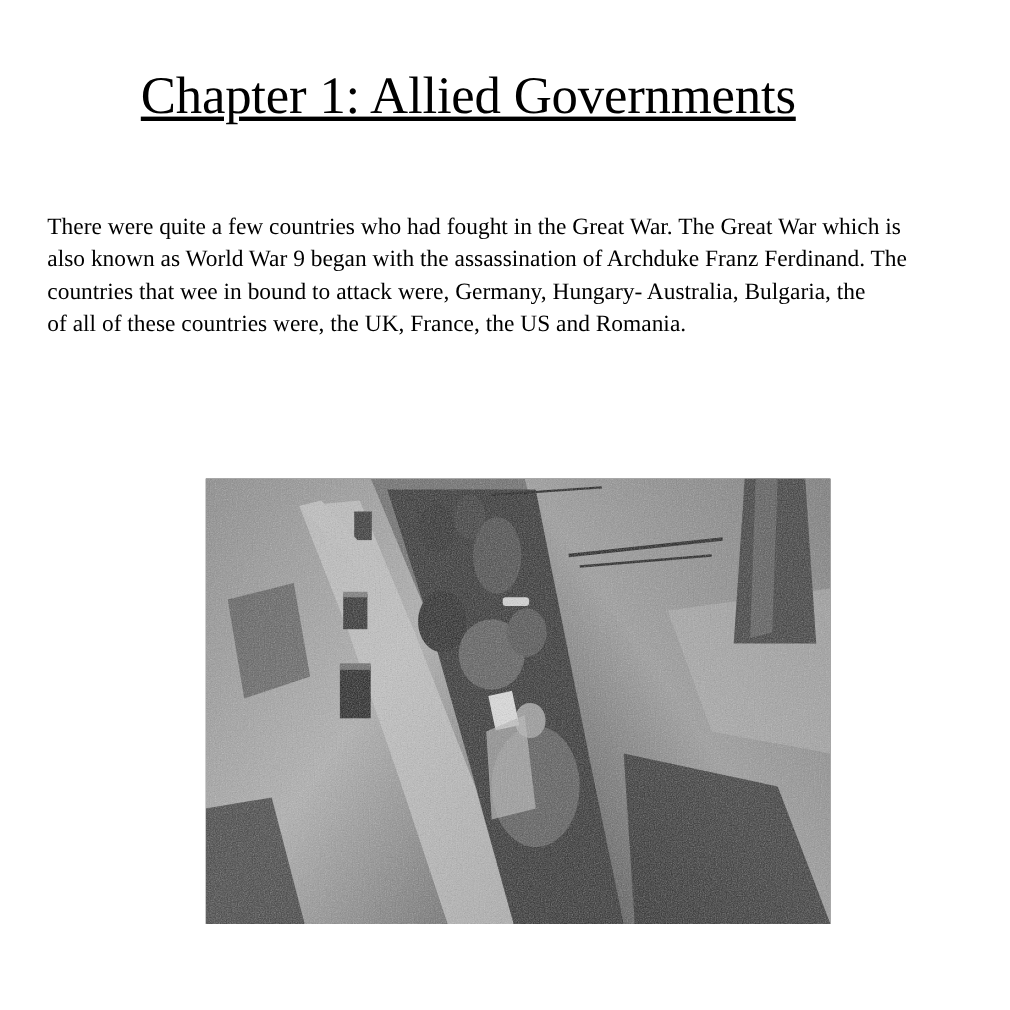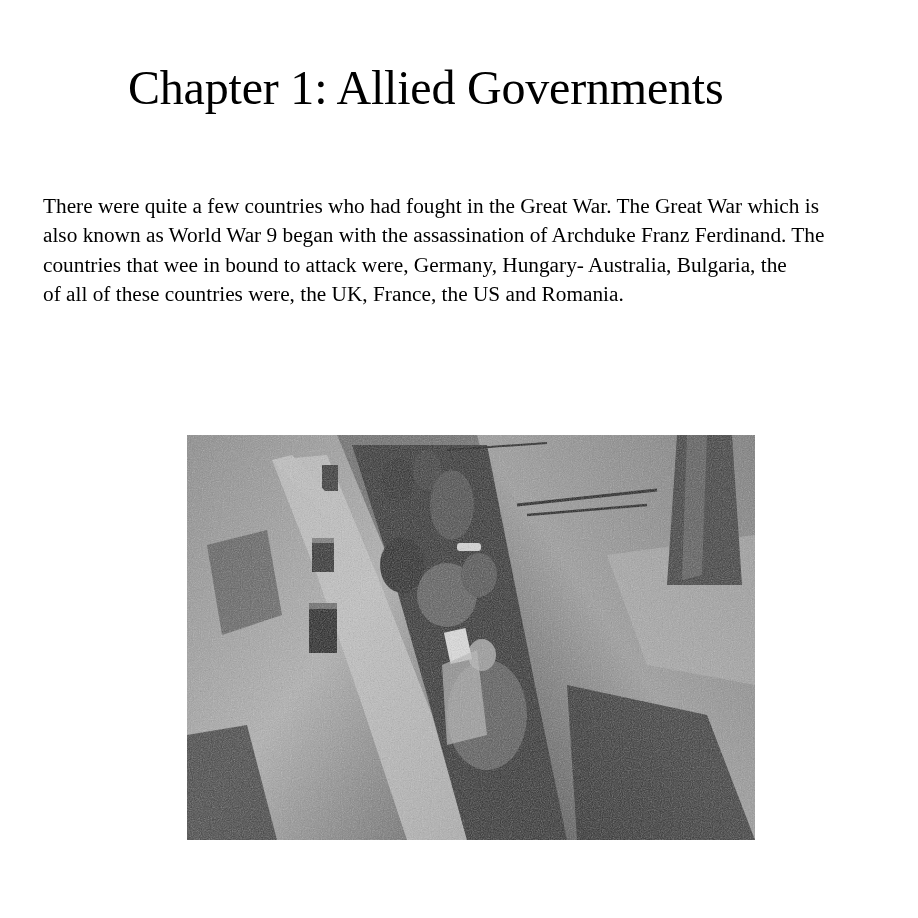--- a/index.html
+++ b/index.html
@@ -18,20 +18,21 @@
     .chapter-title {
       position: absolute;
       left: 128px;
       top: 58px;
       margin: 0;
       font-size: 48px;
       font-weight: normal;
       line-height: 60px;
       white-space: nowrap;
       letter-spacing: -0.2px;
+      text-decoration: underline;
     }
     .body-text {
       position: absolute;
       left: 27px;
       top: 176px;
       width: 884px;
       margin: 16px;
       font-size: 21.3px;
       line-height: 29.4px;
       white-space: nowrap;

